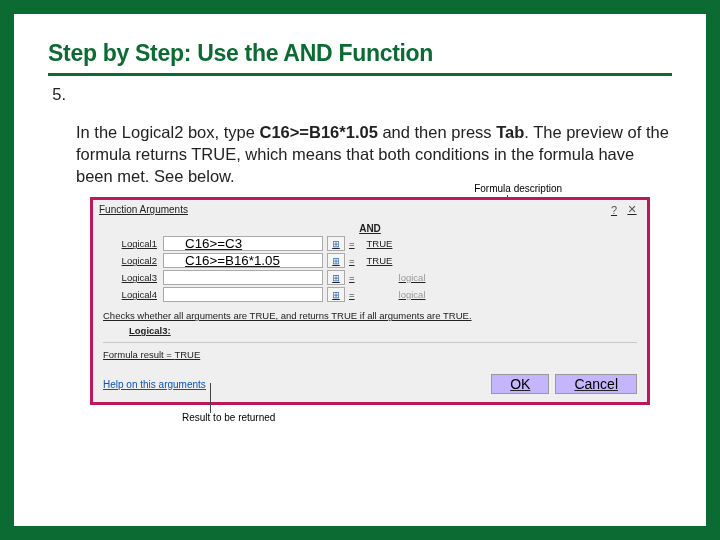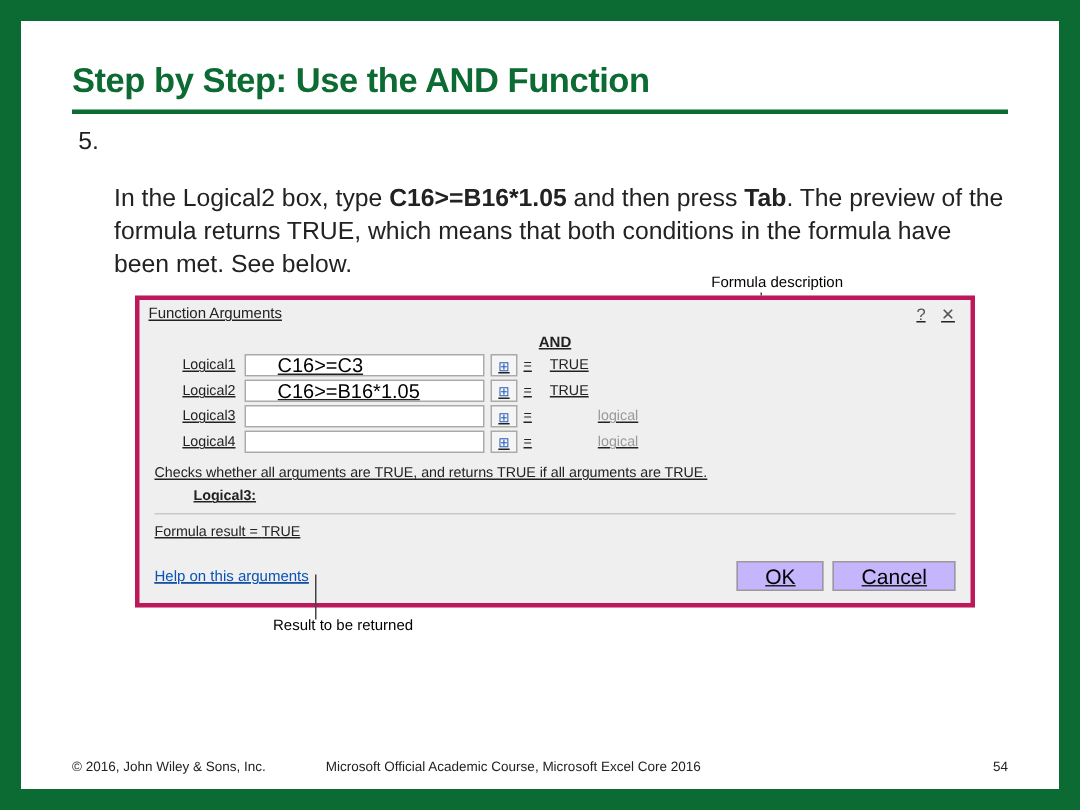--- a/index.html
+++ b/index.html
@@ -115,18 +115,13 @@
         <button class="cancelbtn">Cancel</button>
       </div>
     </div>
 
     <div class="lead" style="bottom:-8px; left:120px; width:1px; height:30px;"></div>
     <div class="callout" style="bottom:-18px; left:76px;margin-left:16px;">
       <span class="lbl">Result to be returned</span>
     </div>
   </div>
 
-  <div class="footer">
-    <span class="c">© 2016, John Wiley &amp; Sons, Inc.</span>
-    <span class="m">Microsoft Official Academic Course, Microsoft Excel Core 2016</span>
-    <span class="p">54</span>
-  </div>
 </div>
 
 </body></html>

